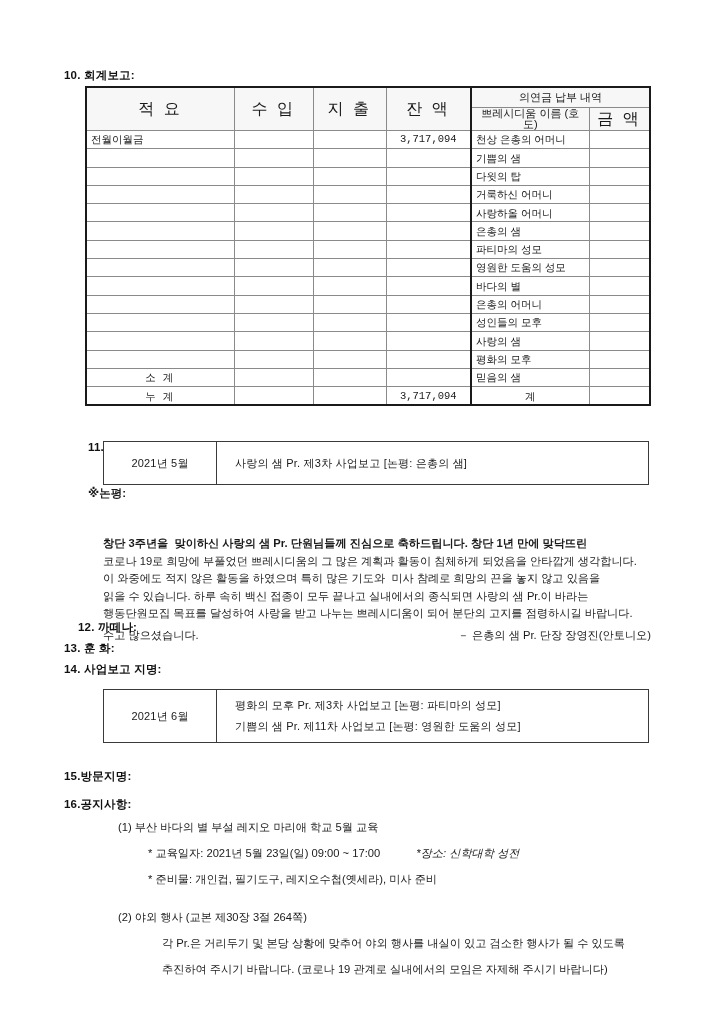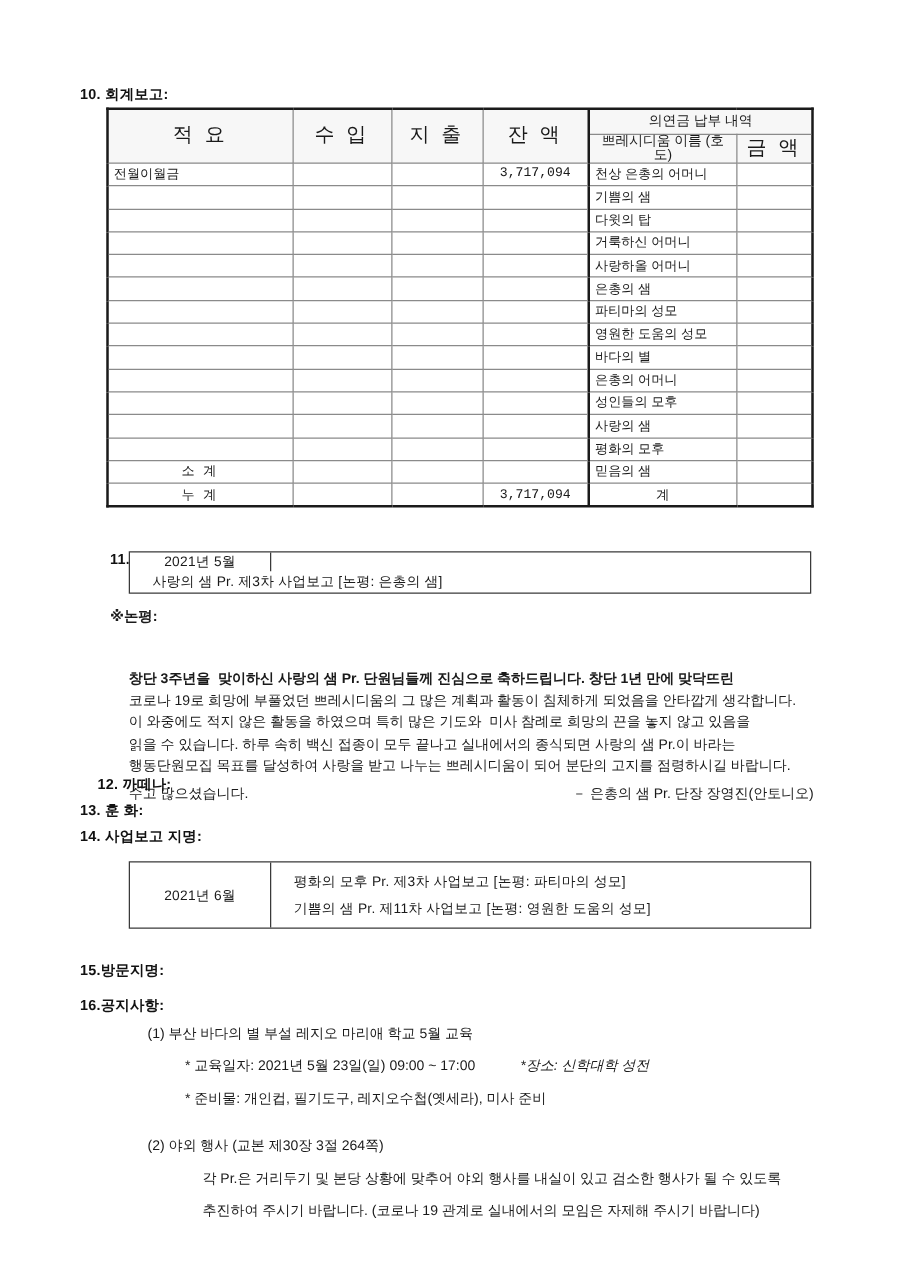--- a/index.html
+++ b/index.html
@@ -304,21 +304,21 @@
           </tr>
         </tbody>
     </table>
   </div>
 
   <div class="sec-head" style="left:88px; top:440px;">
     <span>11.</span>
     <span>사업보고:</span>
   </div>
 
-  <div class="rptbox" style="left:103px; top:441px; width:546px; height:34px; top:441px;flex-direction:column;" id="box-may">
+  <div class="rptbox" style="left:103px; top:441px; width:546px; height:44px; top:441px;" id="box-may">
     <div class="date">2021년 5월</div>
     <div class="lines" id="box-may-lines">
         <div class="ln">사랑의 샘 Pr. 제3차 사업보고  [논평: 은총의 샘]</div>
       </div>
   </div>
 
   <div class="comment-label">※논평:</div>
   <div class="comment-body" id="commentary-body">
       <p class="first">창단 3주년을  맞이하신 사랑의 샘 Pr. 단원님들께 진심으로 축하드립니다. 창단 1년 만에 맞닥뜨린</p>
       <p>코로나 19로 희망에 부풀었던 쁘레시디움의 그 많은 계획과 활동이 침체하게 되었음을 안타깝게 생각합니다.</p>

